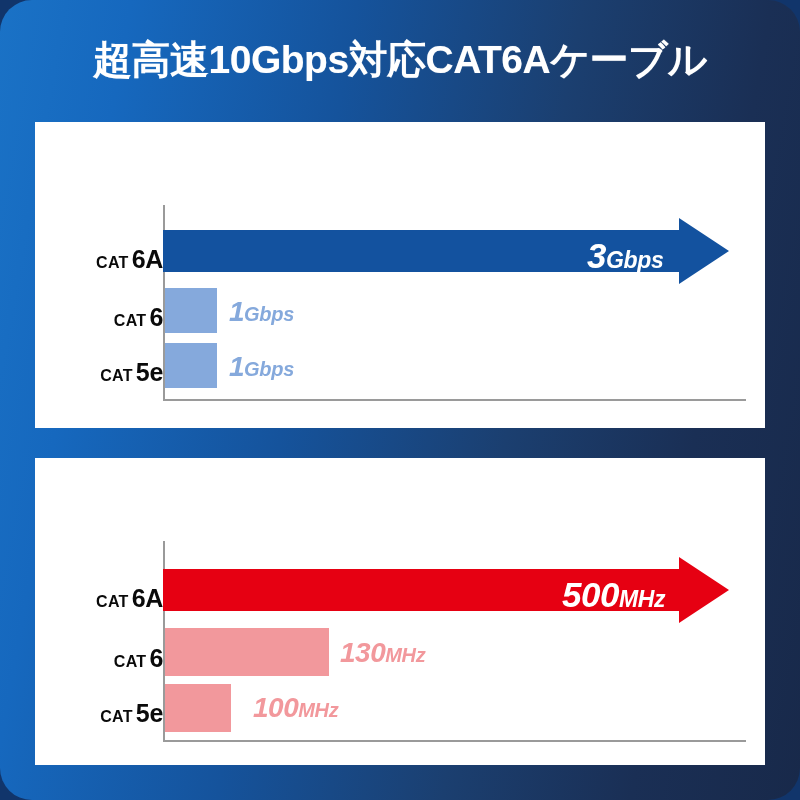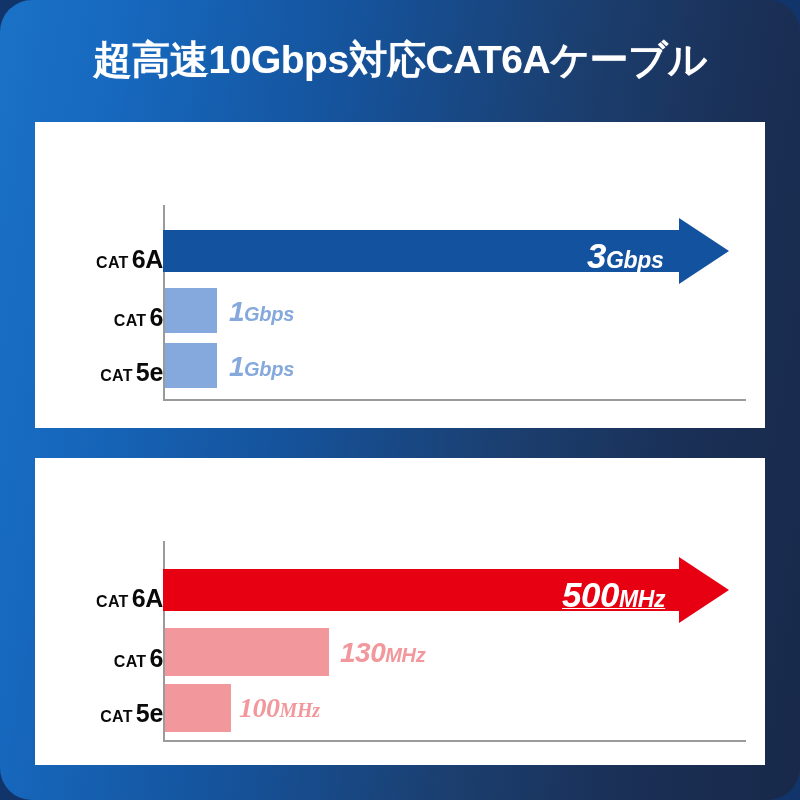--- a/index.html
+++ b/index.html
@@ -215,40 +215,40 @@
       <div class="axis-x" style="left:128px; top:282px; width:583px;"></div>
 
       <div class="cat-label" style="top:128px;">
         <span class="cat-pre">CAT</span><span class="cat-num">6A</span>
       </div>
 
       <svg class="arrow-bar" style="left:128px; top:99px; width:566px; height:66px;" viewBox="0 0 566 66" preserveAspectRatio="none">
         <path d="M0,12 L516,12 L516,0 L566,33 L516,66 L516,54 L0,54 Z" fill="#E60012"></path>
       </svg>
 
-      <div class="val inside big" style="left:527px; top:119px;text-decoration:underline;">
+      <div class="val inside big" style="left:527px; top:119px;">
         <span class="v-num">500</span><span class="v-unit">MHz</span>
       </div>
 
       <div class="cat-label" style="top:188px;">
         <span class="cat-pre">CAT</span><span class="cat-num">6</span>
       </div>
 
       <div class="bar" style="left:130px; top:170px; width:164px; height:48px; background:#F2989C;"></div>
 
       <div class="val small" style="left:305px; top:181px; color:#F2989C;">
         <span class="v-num">130</span><span class="v-unit">MHz</span>
       </div>
 
       <div class="cat-label" style="top:243px;">
         <span class="cat-pre">CAT</span><span class="cat-num">5e</span>
       </div>
 
       <div class="bar" style="left:130px; top:226px; width:66px; height:48px; background:#F2989C;"></div>
 
-      <div class="val small" style="left:204px; top:236px; color:#F2989C;font-family:Liberation Serif, serif;">
+      <div class="val small" style="left:218px; top:236px; color:#F2989C;">
         <span class="v-num">100</span><span class="v-unit">MHz</span>
       </div>
 
     </div>
   </div>
 
 </div>
 
 </body></html>

